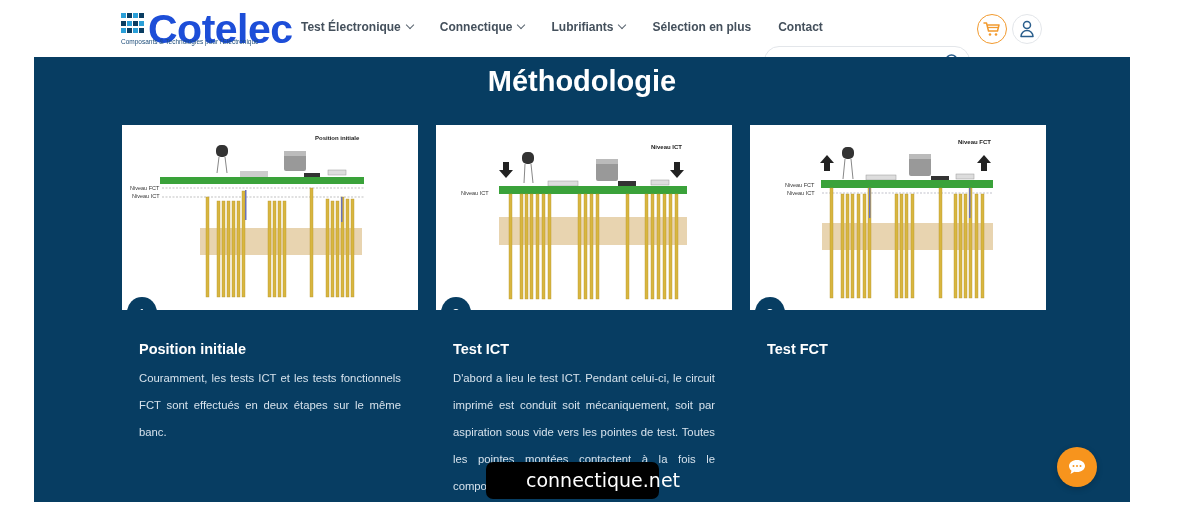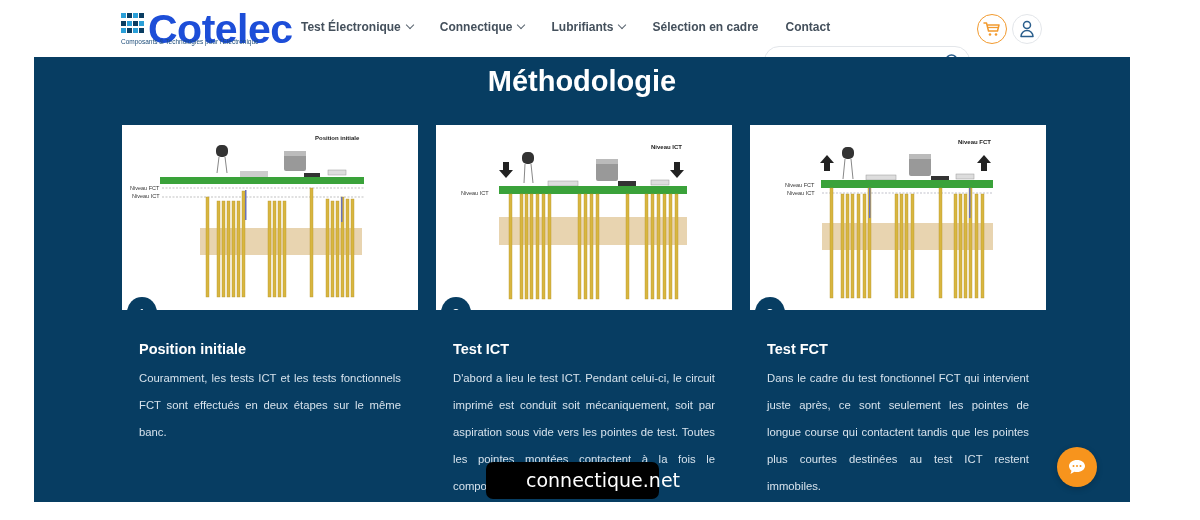--- a/index.html
+++ b/index.html
@@ -75,21 +75,21 @@
       </div>
       <div class="nav-item">
         <span>Connectique</span>
         <span class="chev"></span>
       </div>
       <div class="nav-item">
         <span>Lubrifiants</span>
         <span class="chev"></span>
       </div>
       <div class="nav-item">
-        <span>Sélection en cadre</span>
+        <span>Sélection en plus</span>
       </div>
       <div class="nav-item">
         <span>Contact</span>
       </div>
     </nav>
 
     <div class="search">
       <input type="text" placeholder="Rechercher..." style="">
       <span class="search-icon">
         <svg width="18" height="18" viewBox="0 0 18 18">
@@ -261,21 +261,20 @@
               <rect x="225" y="69" width="3" height="104"></rect>
               <rect x="231" y="69" width="3" height="104"></rect>
           </g>
           <rect x="119" y="63" width="1.5" height="30" fill="#6a72b8"></rect>
           <rect x="219" y="63" width="1.5" height="30" fill="#6a72b8"></rect>
         </svg>
         <div class="step-badge">3</div>
       </div>
       <div class="card-body">
         <div class="card-title">Test FCT</div>
-        <p class="card-text">Dans le cadre du test fonctionnel FCT qui intervient juste après, ce sont seulement les pointes de longue course qui contactent tandis que les pointes plus courtes destinées au test ICT restent immobiles.</p>
       </div>
     </div>
   </section>
 
   <div class="watermark">connectique.net</div>
 
   <div class="chat-btn">
     <svg width="20" height="18" viewBox="0 0 20 18">
         <path d="M10 2c4.4 0 8 2.6 8 6s-3.6 6-8 6c-.9 0-1.8-.1-2.6-.3L3.5 16l1-3.3C3 11.5 2 9.9 2 8c0-3.4 3.6-6 8-6z" fill="#fff"></path>
         <circle cx="6.5" cy="8" r="1" fill="#f7941d"></circle>

